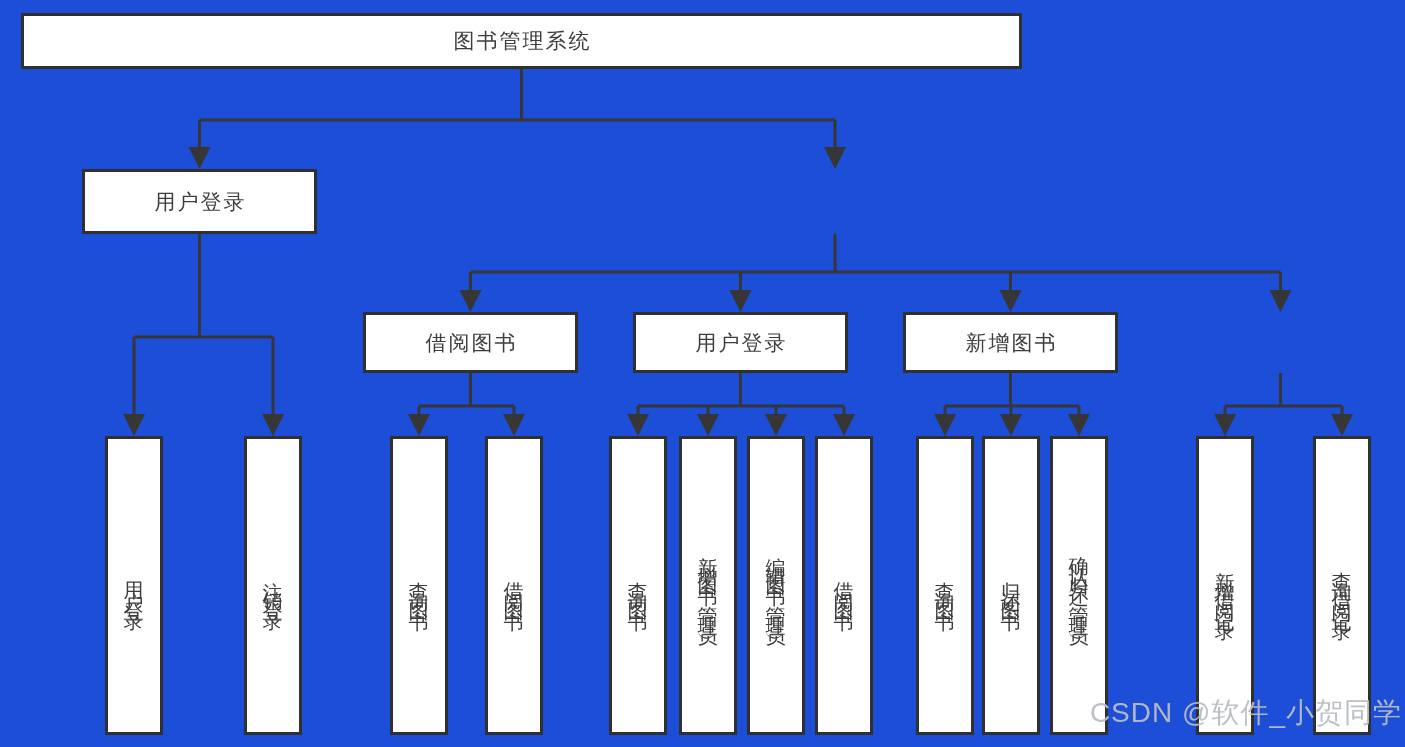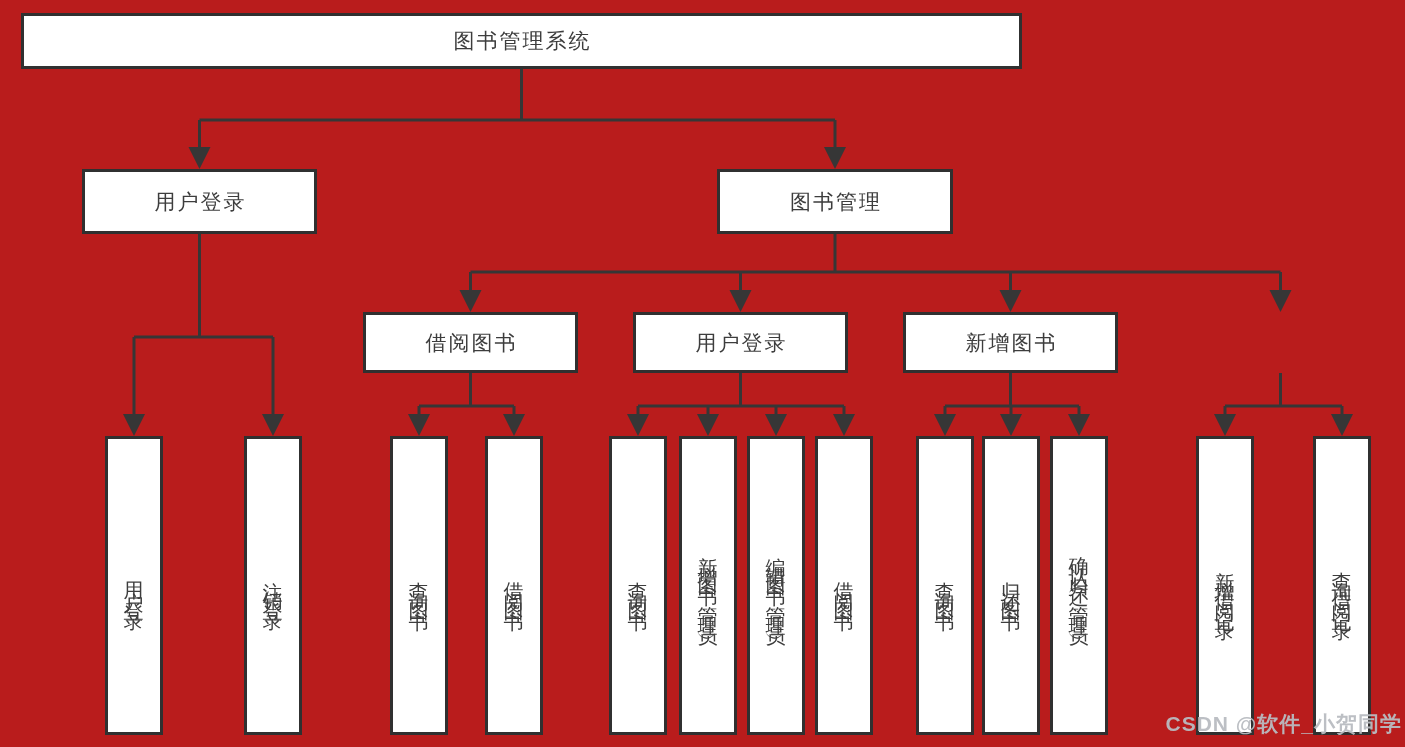--- a/index.html
+++ b/index.html
@@ -1,19 +1,19 @@
 <!DOCTYPE html>
 <html><head>
 <meta charset="utf-8">
 <style>
   html,body{margin:0;padding:0;background:#fff;}
   .canvas{
     position:relative;
     width:1405px;height:747px;
-    background:#b91c1c;
+    background:#1d4ed8;
     overflow:hidden;
     font-family:"Liberation Sans","DejaVu Sans",sans-serif;
   }
   .wires{position:absolute;left:0;top:0;z-index:1;}
   .wires path{stroke:#363636;stroke-width:3;fill:none;}
   .wires polygon{fill:#363636;stroke:none;}
   .node{
     position:absolute;
     box-sizing:border-box;
     background:#ffffff;
@@ -31,27 +31,26 @@
   .vbox{
     top:436px;width:58px;height:299px;
     writing-mode:vertical-rl;
     text-orientation:mixed;
     font-size:20px;
     letter-spacing:10px;
     line-height:1;
   }
   .watermark{
     position:absolute;
-    right:3px;top:710px;
+    right:3px;top:694px;
     z-index:3;
-    font-size:21px;
+    font-size:28px;
     letter-spacing:1px;
     color:rgba(184,188,193,0.95);
     white-space:nowrap;
-    font-weight:bold;
   }
 </style>
 </head>
 <body>
 
 <div class="canvas">
 
   <svg class="wires" width="1405" height="747">
 
     <path d="M521.5 69 V120 M199.5 120 H835 M199.5 120 V150 M835 120 V150"></path>
@@ -84,21 +83,20 @@
     <polygon points="1068,414 1090,414 1079,436"></polygon>
 
     <path d="M1280.5 373 V406 M1225 406 H1342 M1225 406 V416 M1342 406 V416"></path>
     <polygon points="1214,414 1236,414 1225,436"></polygon>
     <polygon points="1331,414 1353,414 1342,436"></polygon>
   </svg>
 
   <div class="node hbox" style="left:21px;top:13px;width:1001px;height:56px">图书管理系统</div>
 
   <div class="node hbox" style="left:82px;top:169px;width:235px;height:65px">用户登录</div>
-  <div class="node hbox" style="left:717px;top:169px;width:236px;height:65px">图书管理</div>
 
   <div class="node hbox" style="left:363px;top:312px;width:215px;height:61px">借阅图书</div>
   <div class="node hbox" style="left:633px;top:312px;width:215px;height:61px">用户登录</div>
   <div class="node hbox" style="left:903px;top:312px;width:215px;height:61px">新增图书</div>
 
   <div class="node vbox" style="left:105px">用户登录</div>
   <div class="node vbox" style="left:244px">注销登录</div>
 
   <div class="node vbox" style="left:390px">查询图书</div>
   <div class="node vbox" style="left:485px">借阅图书</div>

